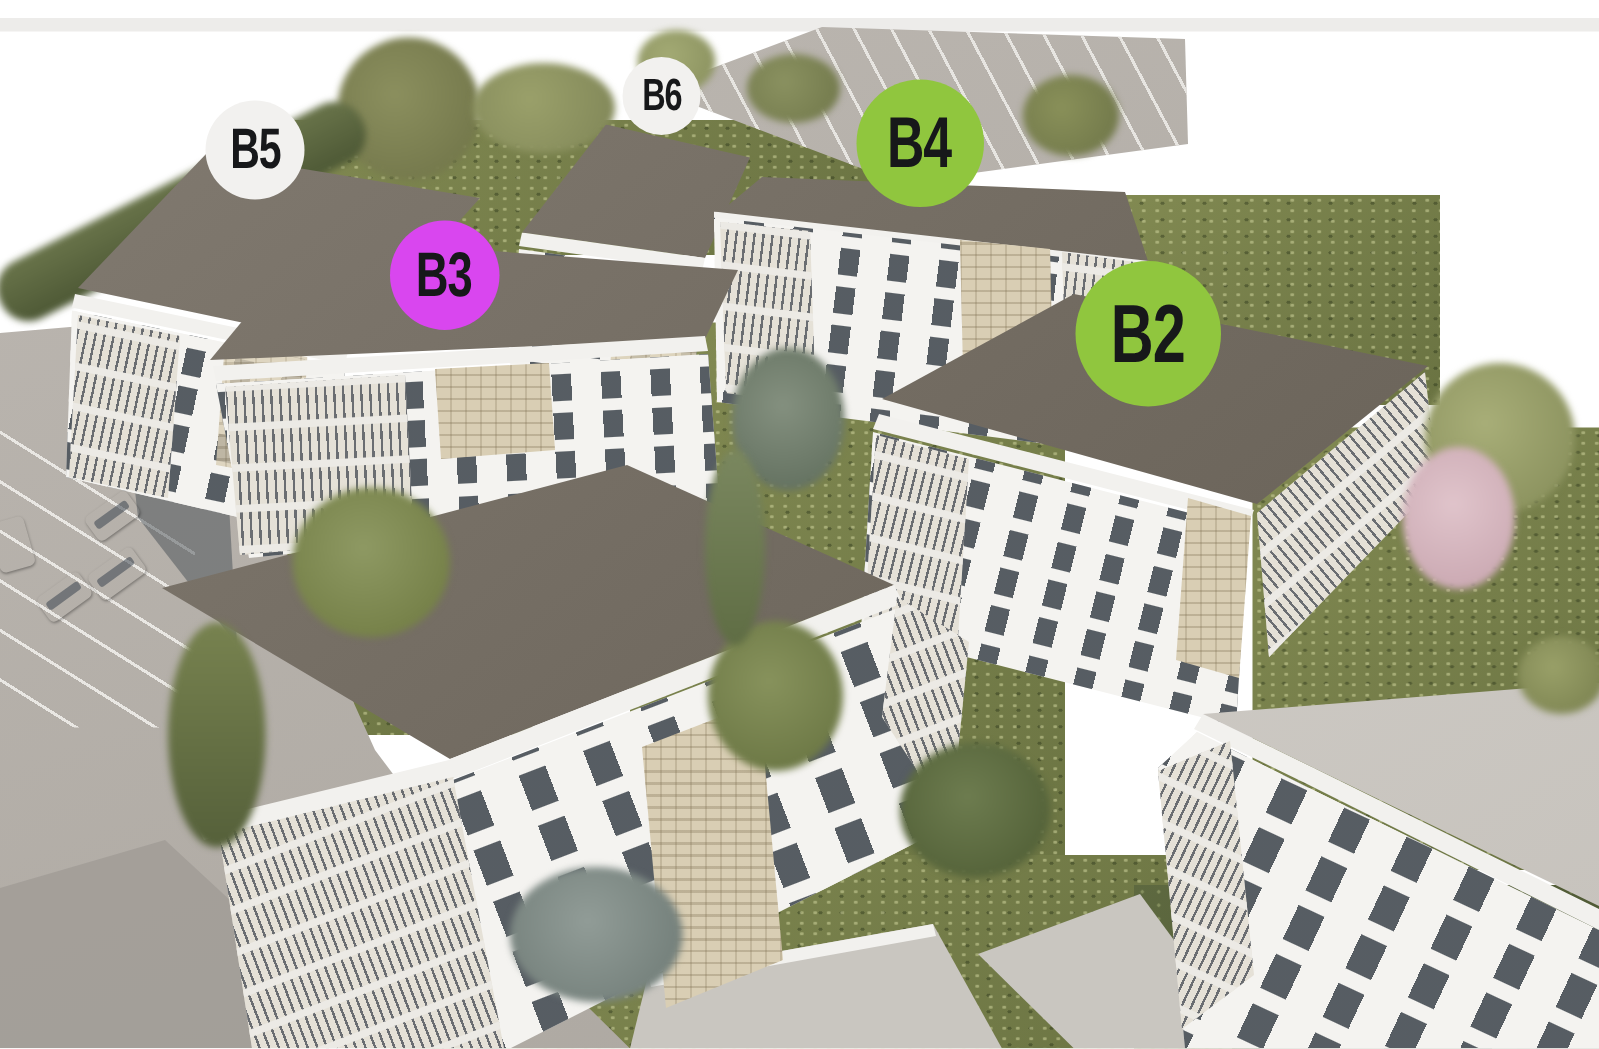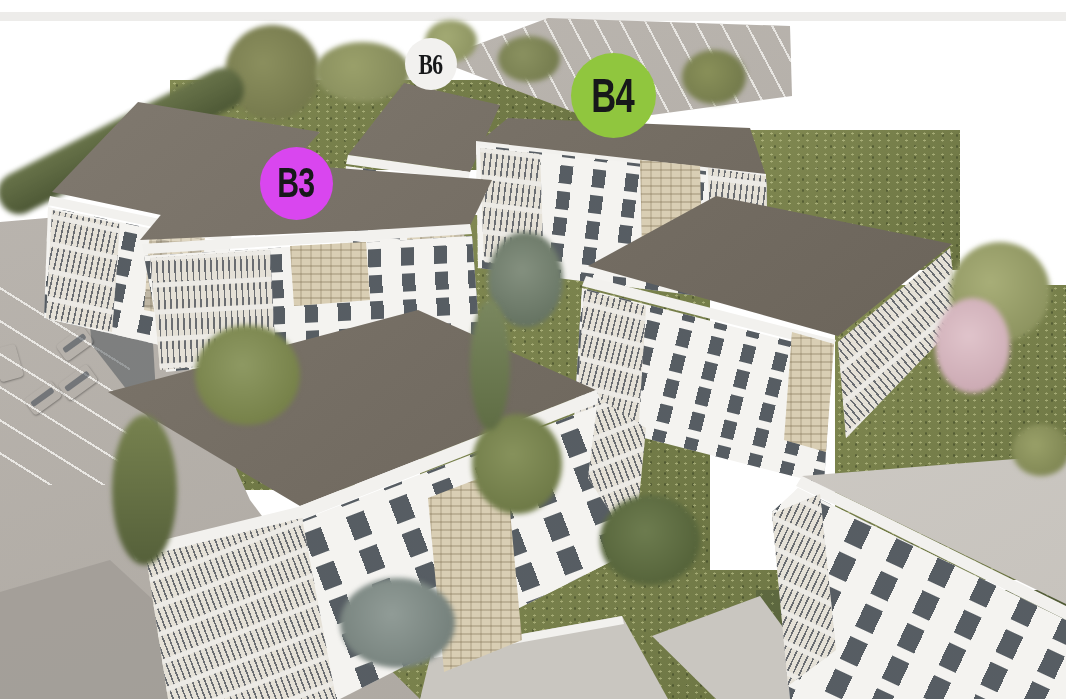--- a/index.html
+++ b/index.html
@@ -194,23 +194,29 @@
       <div class="glass"></div>
     </div>
   <div class="car" style="left:60px;top:372px;width:36px;height:21px;transform:rotate(-36deg);">
       <div class="glass"></div>
     </div>
   <div class="car" style="left:26px;top:388px;width:34px;height:20px;transform:rotate(-36deg);">
       <div class="glass"></div>
     </div>
   <div class="car" style="left:-4px;top:346px;width:24px;height:34px;transform:rotate(-16deg);"></div>
 
+  <div class="badge" style="left: 716.5px; top: 173.5px; width: 97px; height: 97px; background: rgb(144, 198, 62); color: rgb(23, 24, 26);">
+      <span style="font-size: 55px;">B2</span>
+    </div>
   <div class="badge" style="left: 259.5px; top: 146.5px; width: 73px; height: 73px; background: #d946ef; color: rgb(23, 24, 26);">
       <span style="font-size: 42px;">B3</span>
     </div>
   <div class="badge" style="left: 570.5px; top: 53px; width: 85px; height: 85px; background: rgb(144, 198, 62); color: rgb(23, 24, 26);">
       <span style="font-size: 48px;">B4</span>
     </div>
-  <div class="badge" style="left: 405px; top: 38px; width: 52px; height: 52px; background: rgb(242, 241, 239); color: rgb(23, 24, 26); font-family: Liberation Serif, serif;">
+  <div class="badge" style="left: 137px; top: 67px; width: 66px; height: 66px; background: rgb(242, 241, 239); color: rgb(23, 24, 26);">
+      <span style="font-size: 38px;">B5</span>
+    </div>
+  <div class="badge" style="left: 415px; top: 38px; width: 52px; height: 52px; background: rgb(242, 241, 239); color: rgb(23, 24, 26);">
       <span style="font-size: 30px;">B6</span>
     </div>
 
 </div>
 
 </body></html>

